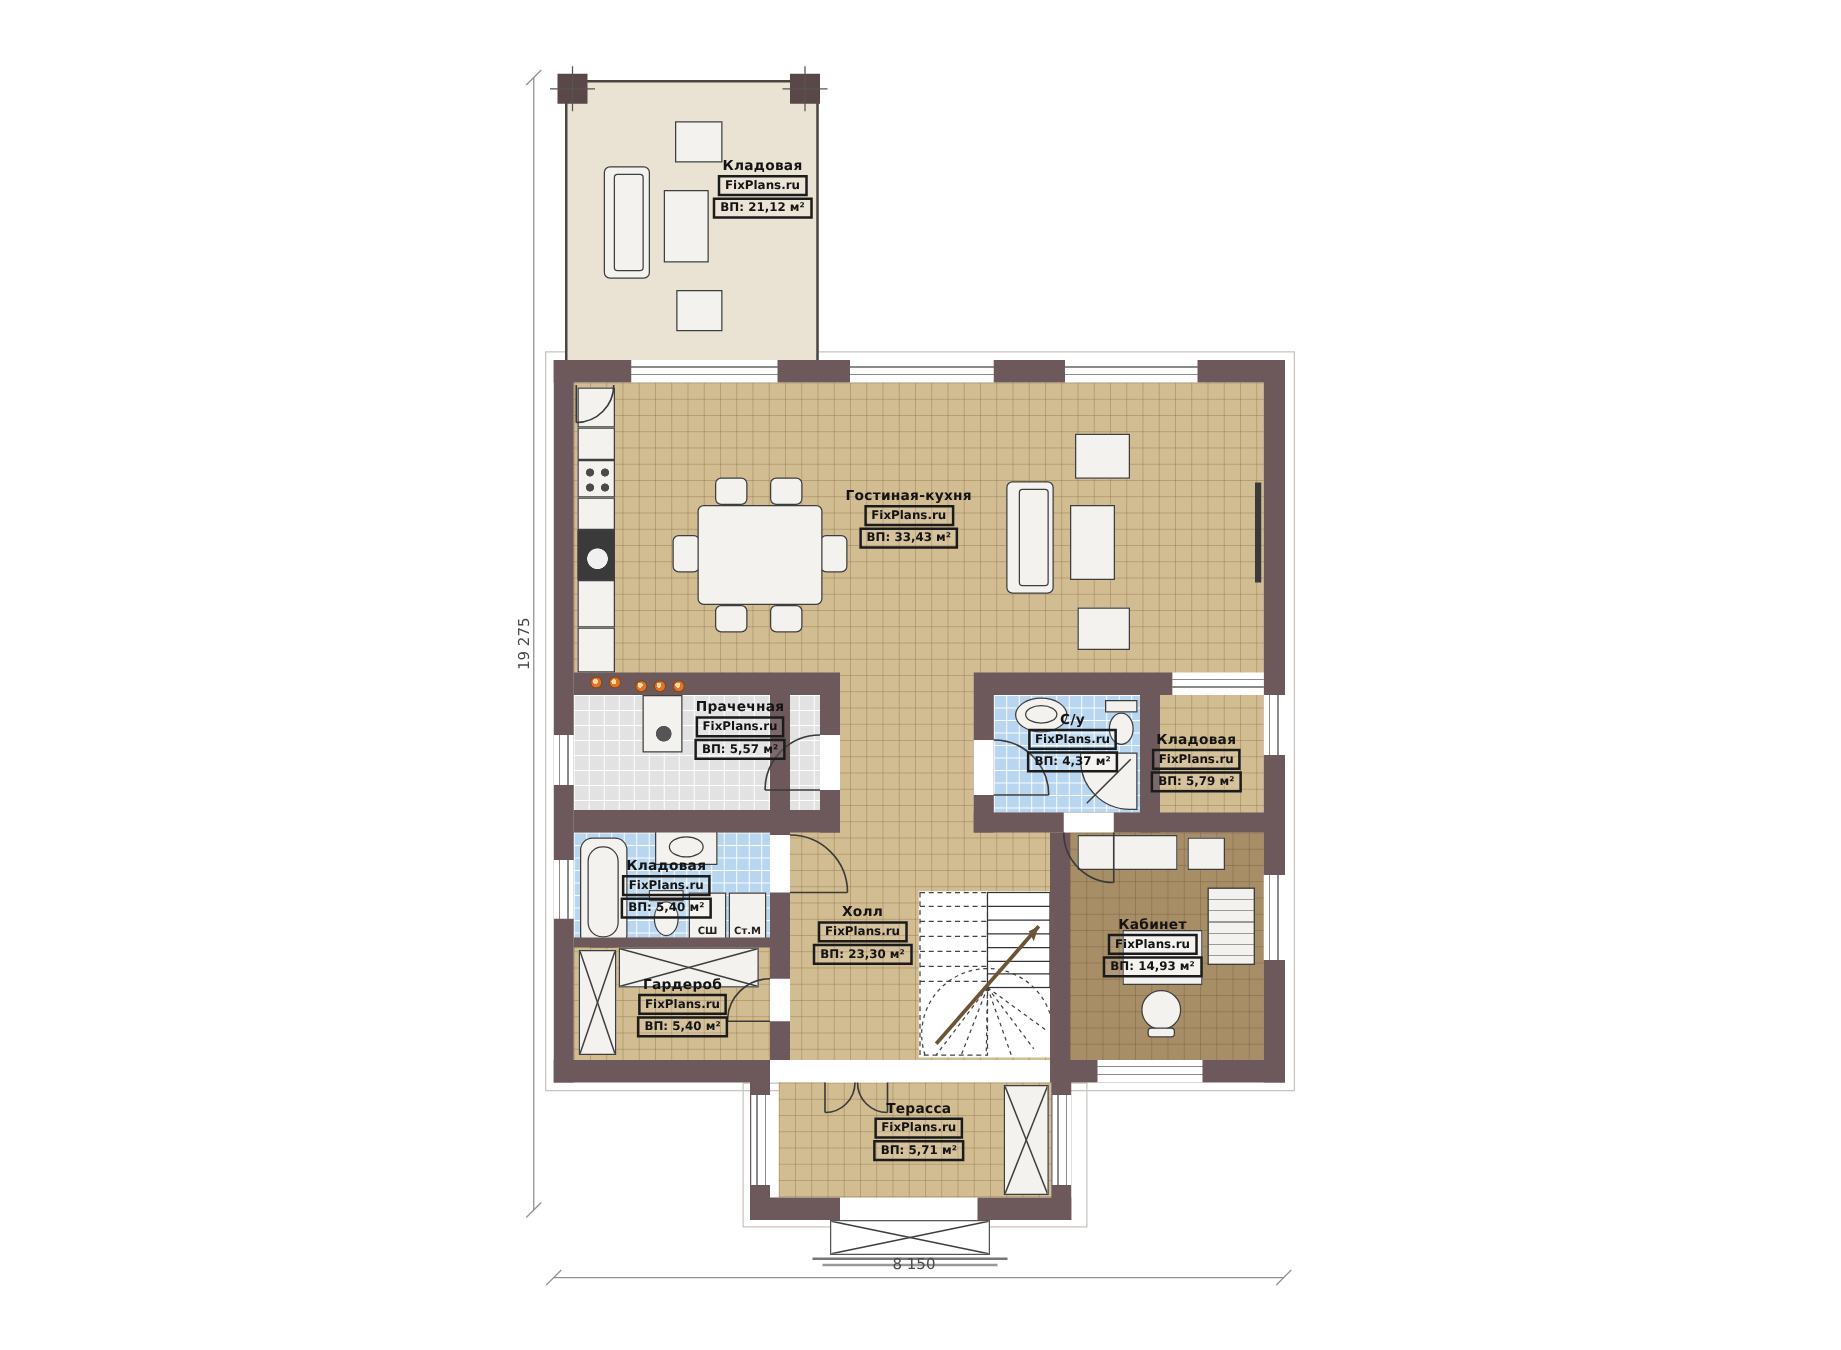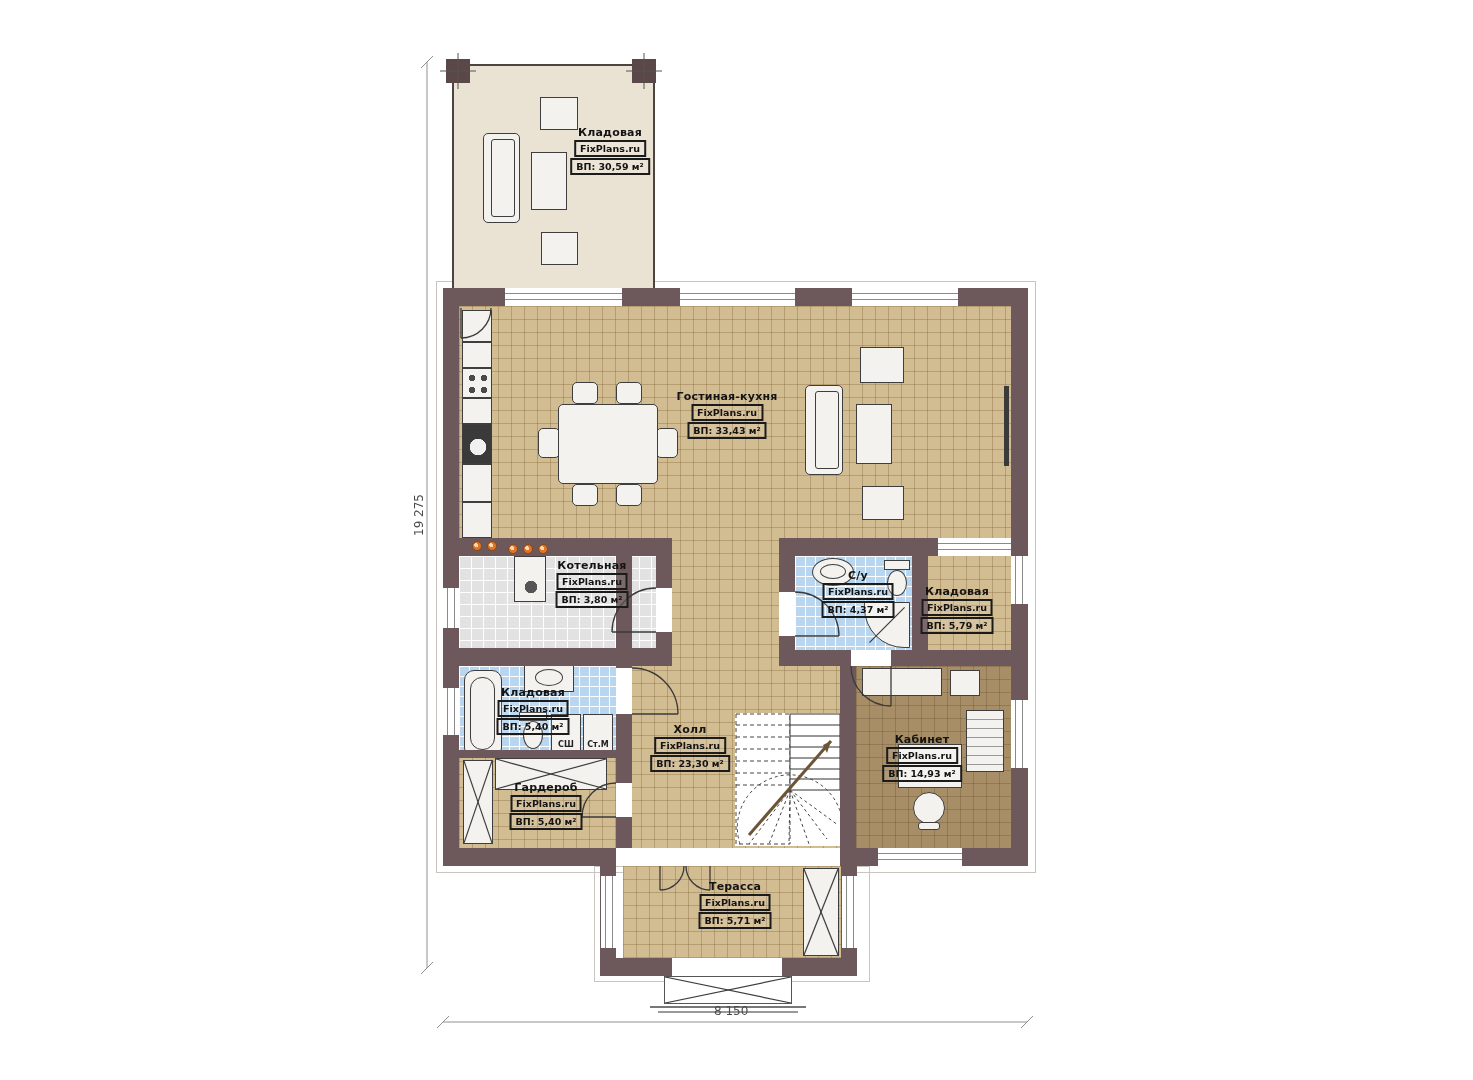--- a/index.html
+++ b/index.html
@@ -276,31 +276,31 @@
         <line x1="421" y1="974" x2="433" y2="962"></line>
       <line x1="443" y1="1022" x2="1027" y2="1022"></line>
       <line x1="437" y1="1028" x2="449" y2="1016"></line>
         <line x1="1021" y1="1028" x2="1033" y2="1016"></line>
     </g>
   </svg>
 
   <div class="abs rlabel" style="left:610px;top:126px;">
     <div class="rname">Кладовая</div>
     <div class="lbox">FixPlans.ru</div>
-    <div class="lbox">ВП: 30,59 м²</div>
+    <div class="lbox">ВП: 21,12 м²</div>
   </div>
   <div class="abs rlabel" style="left:727px;top:390px;">
     <div class="rname">Гостиная-кухня</div>
     <div class="lbox">FixPlans.ru</div>
     <div class="lbox">ВП: 33,43 м²</div>
   </div>
   <div class="abs rlabel" style="left:592px;top:559px;">
-    <div class="rname">Котельная</div>
-    <div class="lbox">FixPlans.ru</div>
-    <div class="lbox">ВП: 3,80 м²</div>
+    <div class="rname">Прачечная</div>
+    <div class="lbox">FixPlans.ru</div>
+    <div class="lbox">ВП: 5,57 м²</div>
   </div>
   <div class="abs rlabel" style="left:858px;top:569px;">
     <div class="rname">С/у</div>
     <div class="lbox">FixPlans.ru</div>
     <div class="lbox">ВП: 4,37 м²</div>
   </div>
   <div class="abs rlabel" style="left:957px;top:585px;">
     <div class="rname">Кладовая</div>
     <div class="lbox">FixPlans.ru</div>
     <div class="lbox">ВП: 5,79 м²</div>

